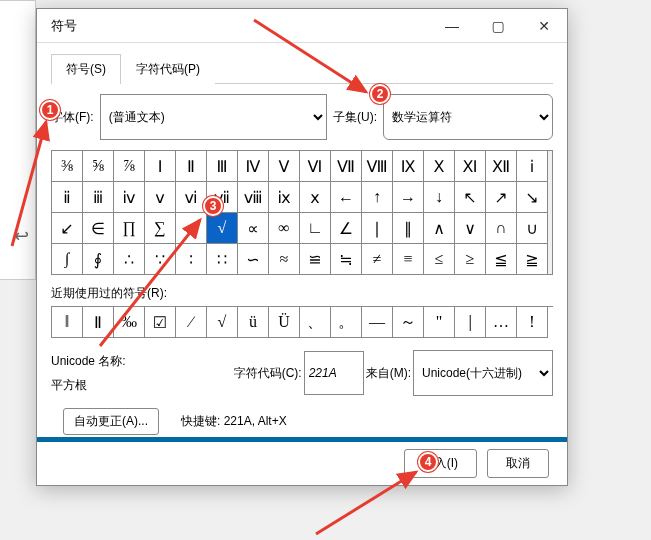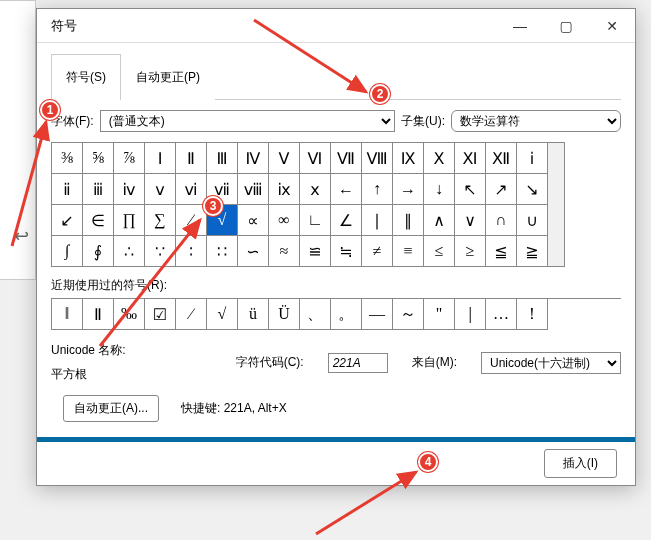--- a/index.html
+++ b/index.html
@@ -1,42 +1,42 @@
 <!DOCTYPE html>
 <html><head>
 <meta charset="utf-8">
 <style>
   * { box-sizing: border-box; font-family: "Microsoft YaHei", "Segoe UI", sans-serif; }
   body { margin: 0; width: 651px; height: 540px; background: #f0f0f0; position: relative; overflow: hidden; }
   .outer-fragment { position: absolute; left: 0; top: 0; width: 36px; height: 280px; background: #fff; border: 1px solid #ccc; border-left: none; }
   .outer-fragment .glyph { position: absolute; left: 14px; top: 224px; font-size: 18px; color: #666; }
   .dialog {
-    position: absolute; left: 36px; top: 8px; width: 600px; height: 478px;
+    position: absolute; left: 36px; top: 8px; width: 532px; height: 478px;
     background: #fff; border: 1px solid #888; box-shadow: 0 4px 20px rgba(0,0,0,.25);
   }
   .titlebar { height: 34px; display: flex; align-items: center; padding-left: 14px; border-bottom: 1px solid #ddd; }
   .titlebar .title { font-size: 13px; flex: 1; }
   .winbtn { width: 46px; height: 34px; display: flex; align-items: center; justify-content: center; font-size: 14px; color: #333; }
   .content { padding: 10px 14px 0 14px; }
   .tabs { display: flex; border-bottom: 1px solid #ccc; }
-  .tab { padding: 14px 14px; font-size: 12px; border: 1px solid transparent; border-bottom: none; position: relative; top: 1px; background: #fff; }
+  .tab { padding: 6px 14px; font-size: 12px; border: 1px solid transparent; border-bottom: none; position: relative; top: 1px; background: #fff; }
   .tab.active { border-color: #ccc; background: #fff; }
   .row1 { display: flex; align-items: center; margin-top: 10px; gap: 6px; }
   .lbl { font-size: 12px; }
-  select, input[type="text"] { font-size: 12px; padding: 2px 4px; border: 1px solid #888; background: #fff; }
+  select, input[type="text"] { font-size: 12px; padding: 14px 4px; border: 1px solid #888; background: #fff; }
   #sel-font { flex: 1; }
   #sel-subset { width: 170px; border-radius: 6px; }
   .grid-wrap { margin-top: 10px; display: flex; }
   .grid { display: grid; grid-template-columns: repeat(16, 31px); grid-auto-rows: 31px; border-top: 1px solid #888; border-left: 1px solid #888; background:#fff; }
   .scroll { width: 17px; border: 1px solid #888; border-left: none; background: #f0f0f0; }
   .cell { border-right: 1px solid #888; border-bottom: 1px solid #888; display: flex; align-items: center; justify-content: center; font-size: 16px; cursor: pointer; font-family: "Cambria Math", "Times New Roman", serif; }
   .cell.sel { background: #0a63c7; color: #fff; }
   .recent-lbl { font-size: 12px; margin-top: 10px; }
   .recent-grid { display:grid; grid-template-columns: repeat(16, 31px); grid-auto-rows: 31px; border-top:1px solid #888; border-left:1px solid #888; margin-top:4px;}
-  .meta { display: flex; align-items: center; margin-top: 12px; gap: 24px; }
+  .meta { display: flex; align-items: center; margin-top: 12px; gap: 2px; }
   .meta .left { flex: 1; font-size: 12px; }
   .meta input { width: 60px; font-style: italic; }
   .meta select { width: 140px; }
   .btnrow { display: flex; gap: 10px; align-items: center; margin-top: 12px; padding-left: 12px; }
   .btn { border: 1px solid #888; background: #fff; padding: 4px 10px; font-size: 12px; cursor: pointer; border-radius: 3px; }
   .shortcut-text { font-size: 12px; margin-left: 12px; }
   .footer { position: absolute; bottom: 0; left:0; right:0; height: 48px; border-top: 5px solid #0369a1; display:flex; justify-content:flex-end; align-items:center; gap:10px; padding-right: 18px;}
   .footer .btn { padding: 5px 18px; }
 
   .marker { position: absolute; width: 20px; height: 20px; border-radius: 50%; background: #e63c2f; color: #fff; font-size: 12px; font-weight: bold; display:flex; align-items:center; justify-content:center; border: 2px solid #fff; box-shadow: 0 0 0 1px #e63c2f; z-index: 50; }
@@ -53,21 +53,21 @@
   <div class="titlebar">
     <span class="title">符号</span>
     <div class="winbtn">—</div>
     <div class="winbtn">▢</div>
     <div class="winbtn">✕</div>
   </div>
 
   <div class="content">
     <div class="tabs">
       <div class="tab active">符号(S)</div>
-      <div class="tab">自动更正(P)</div>
+      <div class="tab">字符代码(P)</div>
     </div>
 
     <div class="row1">
       <span class="lbl">字体(F):</span>
       <select id="sel-font"><option>(普通文本)</option></select>
       <span class="lbl">子集(U):</span>
       <select id="sel-subset"><option>数学运算符</option></select>
     </div>
 
     <div class="grid-wrap">
@@ -172,20 +172,21 @@
     </div>
 
     <div class="btnrow">
       <button class="btn">自动更正(A)...</button>
       <span class="shortcut-text">快捷键: 221A, Alt+X</span>
     </div>
   </div>
 
   <div class="footer">
     <button class="btn">插入(I)</button>
+    <button class="btn">取消</button>
   </div>
 </div>
 
 <div class="marker" style="left:40px; top:100px">1</div>
 <div class="marker" style="left:370px; top:84px">2</div>
 <div class="marker" style="left:203px; top:196px">3</div>
 <div class="marker" style="left:418px; top:452px">4</div>
 
 <svg class="arrows">
   <defs>

